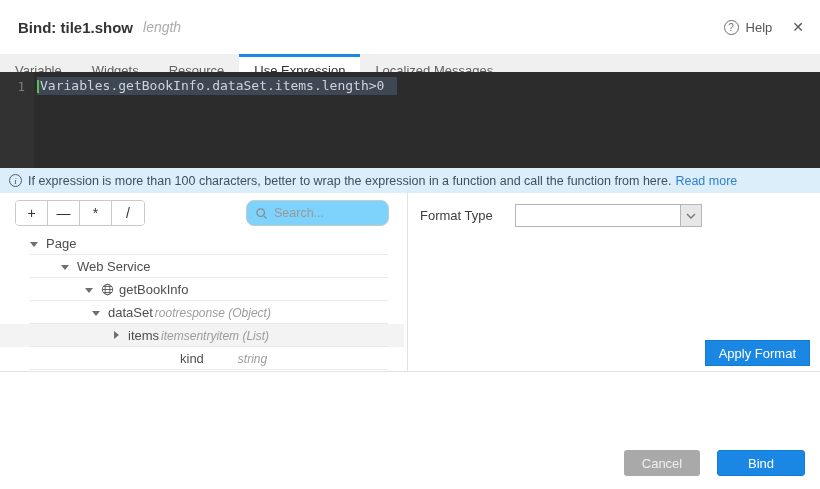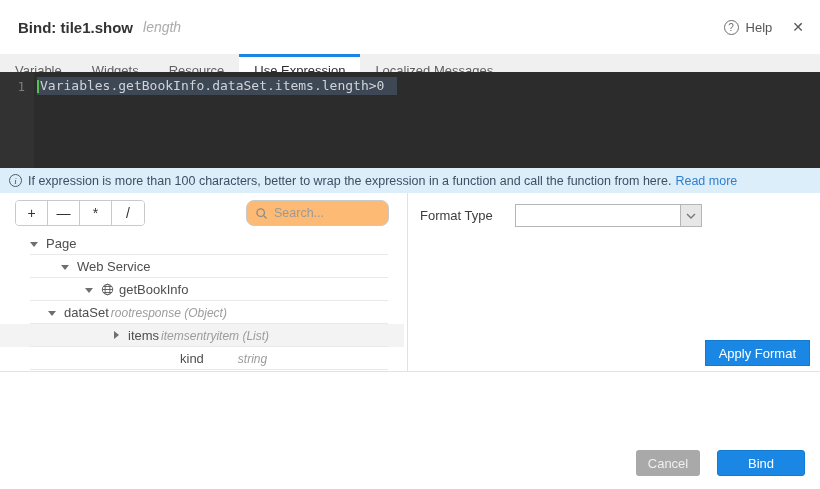--- a/index.html
+++ b/index.html
@@ -41,21 +41,21 @@
   .info-link { color:#2d7fd3; margin-left:4px; cursor:pointer; }
 
   
   .main { position:absolute; top:193px; left:0; right:0; height:178px; display:flex; }
   .left-panel { width:408px; border-right:1px solid #e1e1e1; padding-top:7px; }
   .toolbar-row { display:flex; justify-content:space-between; padding:0 18px 0 15px; height:26px; }
   .op-group { display:flex; border:1px solid #c9c9c9; border-radius:4px; overflow:hidden; background:#fff; height:26px; }
   .op-btn { width:32px; border:none; border-right:1px solid #c9c9c9; background:#fff; font-size:14px;
             color:#333; cursor:pointer; font-family:inherit; padding:0; }
   .op-btn:last-child { border-right:none; }
-  .search-box { width:143px; height:26px; border:1px solid #c9c9c9; border-radius:8px; background:#fdba74;
+  .search-box { width:143px; height:26px; border:1px solid #c9c9c9; border-radius:8px; background:#7dd3fc;
                 display:flex; align-items:center; padding:0 8px; }
   .search-box svg { flex:none; margin-right:6px; }
   .search-input { flex:1; min-width:0; border:none; outline:none; background:transparent;
                   font-size:12.5px; color:#333; font-family:inherit; }
   .search-input::placeholder { color:#9a9a9a; }
 
   
   .tree { margin-top:6px; }
   .tree-row { height:23px; width:404px; display:flex; align-items:center; position:relative; cursor:pointer; }
   .tree-row::after { content:''; position:absolute; left:30px; right:16px; bottom:0; height:1px; background:#e9e9e9; }
@@ -79,21 +79,21 @@
   .dropdown-chevron { width:21px; height:100%; background:#e7e7e7; border-left:1px solid #b5b5b5;
                       display:flex; align-items:center; justify-content:center; }
   .apply-btn { position:absolute; right:10px; bottom:5px; height:26px; padding:0 13px;
                background:var(--accent); border:1px solid #127bd2; color:#fff; font-size:13px;
                border-radius:0; cursor:pointer; font-family:inherit; }
 
   .divider { position:absolute; top:371px; left:0; right:0; height:1px; background:#e2e2e2; }
 
   
   .footer-btns { position:absolute; bottom:13px; right:15px; display:flex; gap:17px; }
-  .cancel-btn { width:64px; height:26px; background:#a9a9a9; border:none; border-radius:3px;
+  .cancel-btn { width:76px; height:26px; background:#a9a9a9; border:none; border-radius:3px;
                 color:#efefef; font-size:13px; cursor:pointer; font-family:inherit; }
   .bind-btn { width:88px; height:26px; background:var(--accent); border:1px solid #127bd2;
               border-radius:3px; color:#fff; font-size:13px; cursor:pointer; font-family:inherit; }
 </style>
 </head>
 <body>
 
 <div class="header">
   <span class="title">Bind: tile1.show</span>
   <span class="subtitle">length</span>
@@ -157,21 +157,21 @@
           <span class="caret expanded"></span>
           <span class="node-icon">
             <svg width="13" height="13" viewBox="0 0 16 16" fill="none" stroke="#555" stroke-width="1.1">
               <circle cx="8" cy="8" r="6.4"></circle>
               <ellipse cx="8" cy="8" rx="3" ry="6.4"></ellipse>
               <path d="M1.6 8h12.8M2.7 4.3h10.6M2.7 11.7h10.6"></path>
             </svg>
           </span>
           <span class="node-label">getBookInfo</span>
         </div>
-        <div class="tree-row" style="padding-left: 48px;">
+        <div class="tree-row" style="padding-left: 92px;">
           <span class="caret expanded"></span>
           <span class="node-label">dataSet</span>
           <span class="node-type">rootresponse (Object)</span>
         </div>
         <div class="tree-row selected" style="padding-left: 112px;">
           <span class="caret collapsed"></span>
           <span class="node-label">items</span>
           <span class="node-type">itemsentryitem (List)</span>
         </div>
         <div class="tree-row" style="padding-left: 132px; gap: 32px;">

